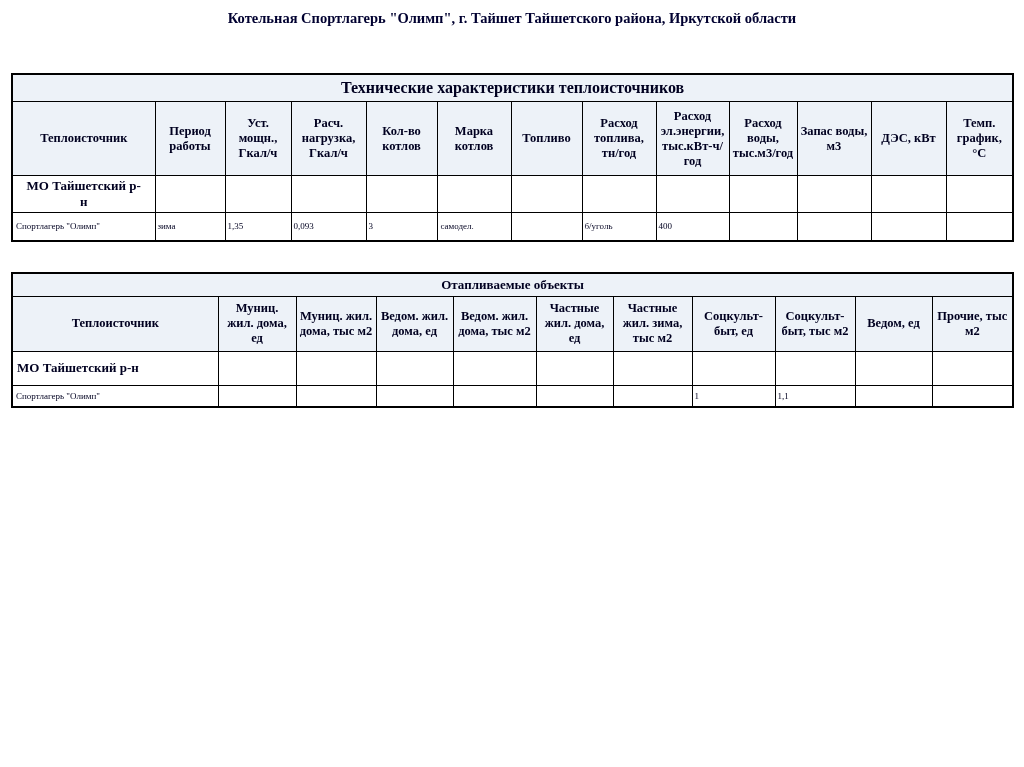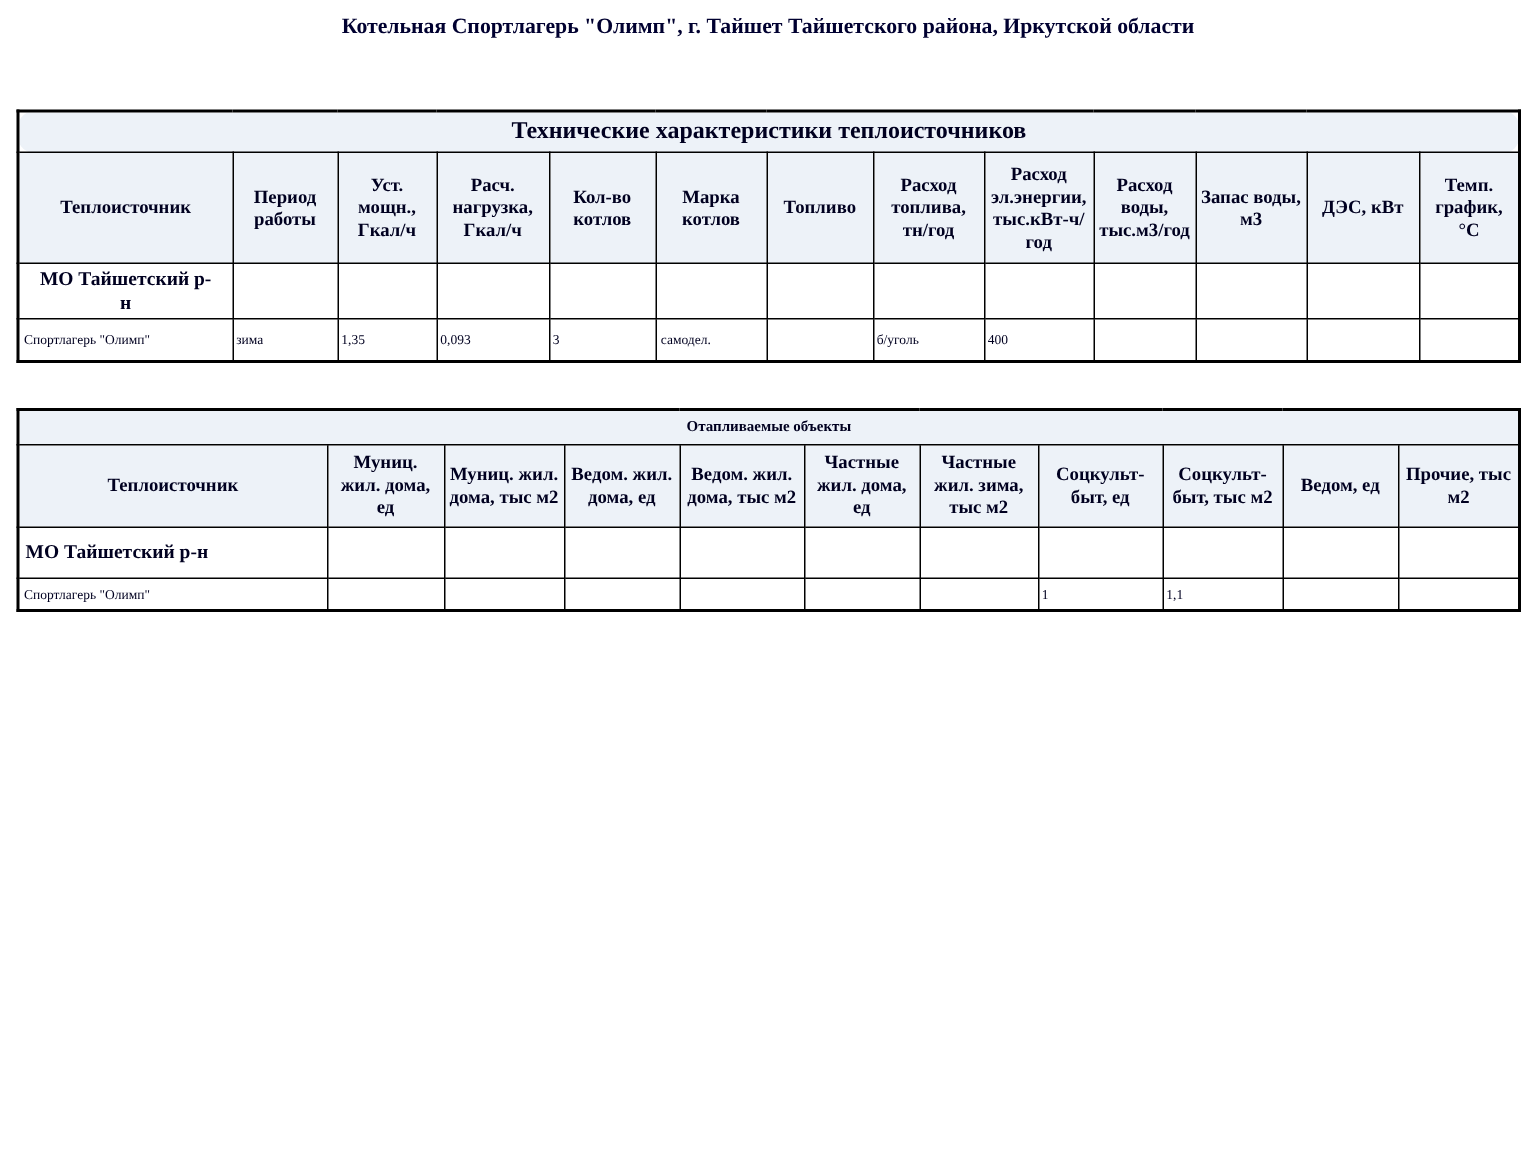--- a/index.html
+++ b/index.html
@@ -29,22 +29,22 @@
     overflow:hidden;
     vertical-align:middle;
     word-wrap:break-word;
   }
 
   .title-row td {
     background:#edf2f8;
     text-align:center;
     font-weight:bold;
   }
-  .t1 .title-row td { font-size:16px; height:24px;border-radius:11px; }
-  .t2 .title-row td { font-size:10px; height:20px; }
+  .t1 .title-row td { font-size:16px; height:24px; }
+  .t2 .title-row td { font-size:13px; height:20px; }
 
   th {
     background:#edf2f8;
     font-weight:bold;
     font-size:12.5px;
     text-align:center;
     padding:2px 3px;
   }
   .t1 .head-row { height:74px; }
   .t2 .head-row { height:55px; }

